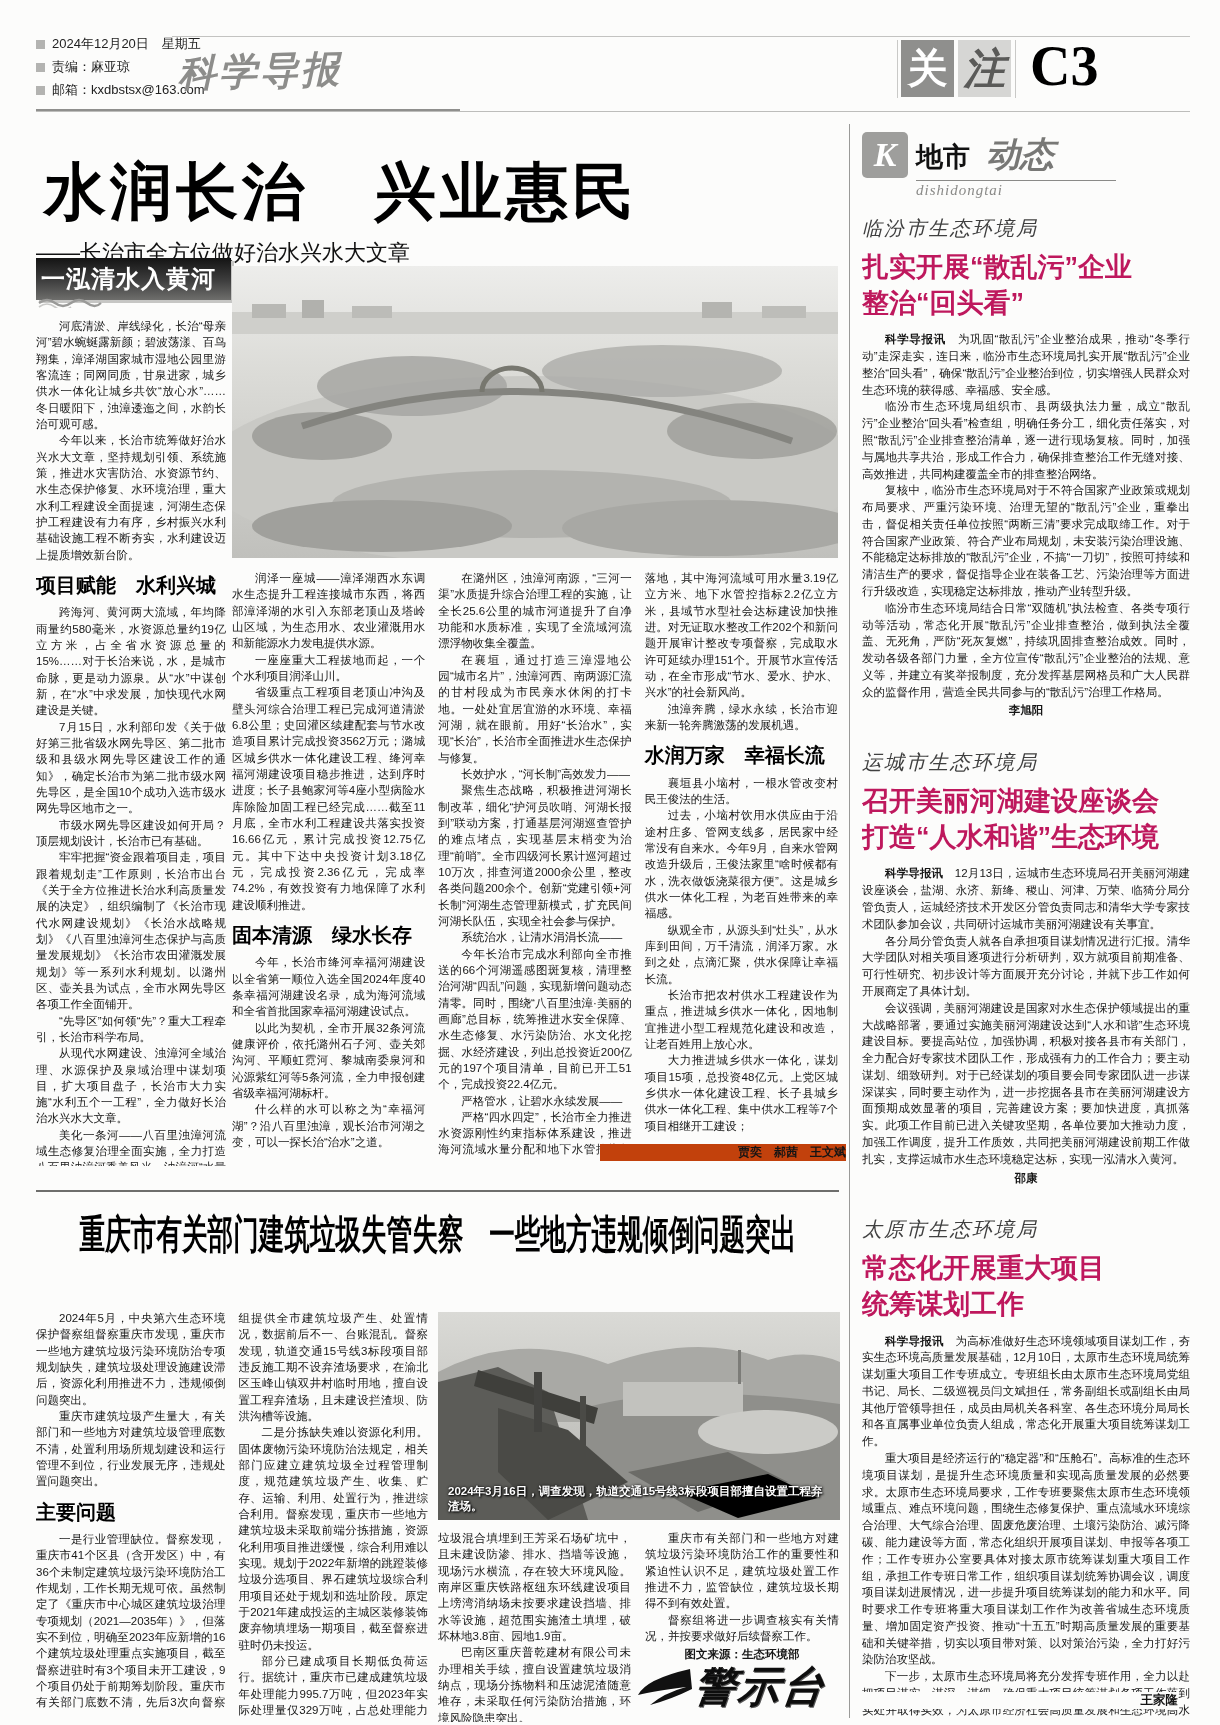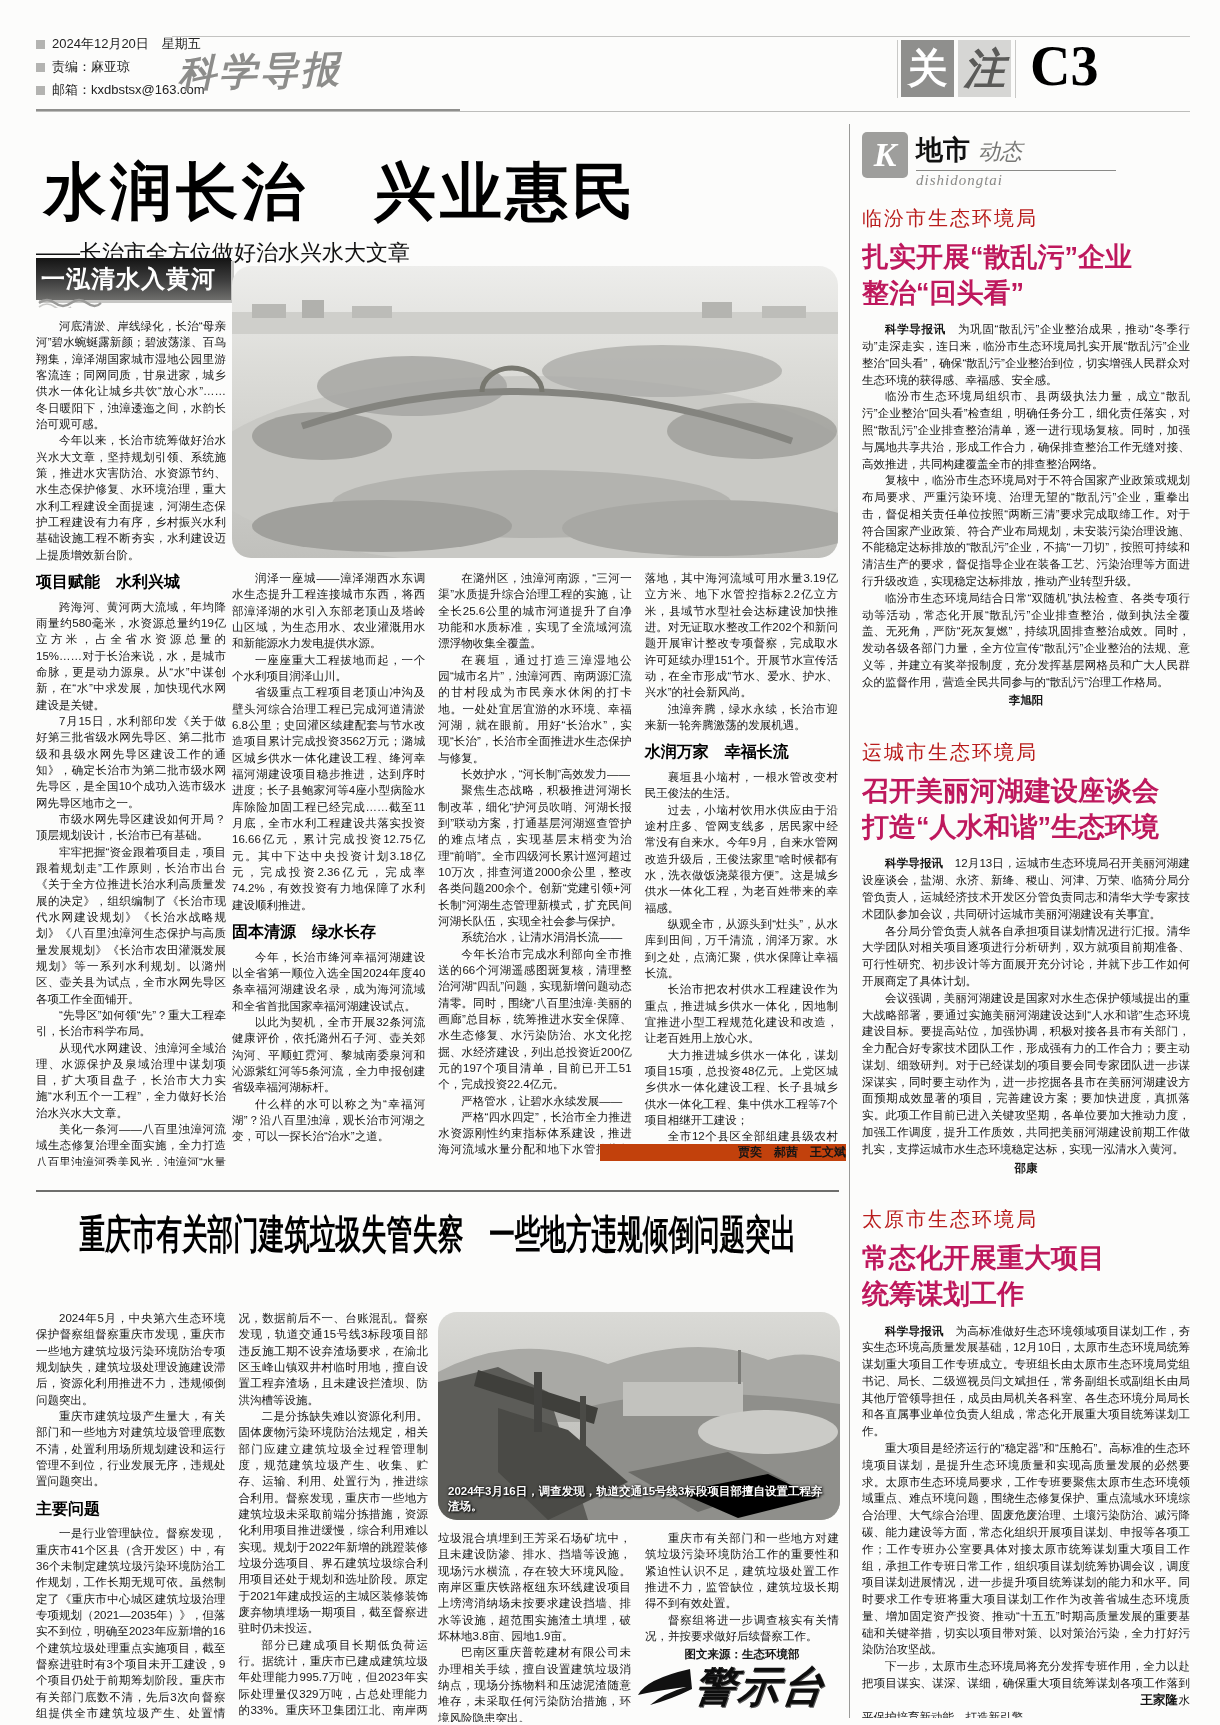--- a/index.html
+++ b/index.html
@@ -24,30 +24,30 @@
           font-family:"Liberation Serif","DejaVu Serif",serif;}
   
   .main-title{left:36px;top:142px;width:804px;font-size:62px;font-weight:900;color:#000;
               letter-spacing:4px;white-space:nowrap;}
   .main-subtitle{left:36px;top:238px;font-size:22px;color:#111;}
   .banner{left:36px;top:258px;width:190px;height:42px;background:linear-gradient(180deg,#141414,#3f3f3f 55%,#6e6e6c);
           color:#fff;font-size:24px;font-weight:800;line-height:42px;padding-left:5px;letter-spacing:1px;
           box-shadow:3px 3px 0 #c6c6c4;white-space:nowrap;}
   .banner svg{position:absolute;left:2px;bottom:-8px;}
   
-  .photo{overflow:hidden;border-radius:19px;}
+  .photo{overflow:hidden;}
   .main-photo{left:232px;top:266px;width:606px;height:292px;}
   .bottom-photo{left:438px;top:1312px;width:402px;height:208px;}
   .photo-caption{position:absolute;left:10px;right:8px;bottom:6px;color:#fff;font-size:11.5px;
                  font-weight:bold;text-shadow:0 0 3px #000,1px 1px 2px #000;}
   
   .bodytext{font-size:11.5px;line-height:1.42;text-align:justify;color:#161616;overflow:hidden;}
   .bodytext p.para{margin:0;text-indent:2em;}
   .bodytext p.cont{text-indent:0;}
-  .bodytext h3.subhead{font-size:16px;font-weight:800;margin:8px 0 5px;color:#000;}
+  .bodytext h3.subhead{font-size:20px;font-weight:800;margin:8px 0 5px;color:#000;}
   .bodytext p.byl{margin:2px 0 0;text-align:center;font-weight:bold;text-indent:0;}
   .bodytext b{font-weight:bold;}
   .col1{left:36px;top:318px;width:190px;height:848px;}
   .rest{left:232px;top:570px;width:606px;height:594px;column-count:3;column-gap:13px;}
   .main-byline{left:600px;top:1144px;width:238px;text-align:right;font-size:12px;font-weight:bold;
                background:#c2410c;padding-left:8px;}
   
   .divider{left:36px;top:1190px;width:803px;height:2px;background:#6e6e6c;}
   .bottom-title-wrap{left:36px;top:1206px;width:803px;height:56px;display:flex;align-items:center;justify-content:center;}
   .bottom-title{font-size:40px;font-weight:900;color:#000;white-space:nowrap;
@@ -61,26 +61,26 @@
              font-family:"Liberation Serif","DejaVu Serif",serif;transform:skewX(-6deg);
              text-shadow:1px 1px 0 #555;}
   
   .vrule{left:849px;top:124px;width:1px;height:1594px;background:#9a9a98;}
   .sidebar{left:862px;top:132px;width:328px;height:1586px;overflow:hidden;}
   .dm-logo{display:flex;align-items:flex-start;margin-bottom:16px;}
   .k-box{width:46px;height:46px;background:#9e9e9c;border-radius:5px;color:#fff;display:flex;
          align-items:center;justify-content:center;font-size:34px;font-weight:900;font-style:italic;
          font-family:"Liberation Serif","DejaVu Serif",serif;margin-right:8px;}
   .dm-bold{font-size:27px;font-weight:900;color:#111;}
-  .dm-script{font-size:22px;font-weight:normal;font-style:italic;color:#787876;
-             font-family:"Liberation Serif","DejaVu Serif",serif;margin-left:8px;}
+  .dm-script{font-size:34px;font-weight:bold;font-style:italic;color:#787876;
+             font-family:"Liberation Serif","DejaVu Serif",serif;margin-left:16px;}
   .dm-rule{width:200px;height:1px;background:#8a8a88;margin:2px 0 1px;}
   .dm-pinyin{font-size:15px;font-style:italic;color:#8a8a88;font-family:"Liberation Serif","DejaVu Serif",serif;letter-spacing:1px;}
   .sb-art{margin-bottom:30px;}
-  .kicker{font-size:20px;color:#b91c1c;letter-spacing:2px;margin:14px 0 8px;}
+  .kicker{font-size:20px;color:#404040;letter-spacing:2px;margin:14px 0 8px;font-style:italic;}
   .sb-title{font-size:27px;font-weight:900;color:#be185d;line-height:1.32;margin-bottom:10px;}
   .sb-body{font-size:11.5px;line-height:1.46;}
   .pinned-byline{left:862px;top:1692px;width:316px;text-align:right;font-size:12.5px;font-weight:bold;background:#fcfcfb;}
 </style>
 </head>
 <body>
 
 <div class="page">
 
   <div class="abs top-rule"></div>

